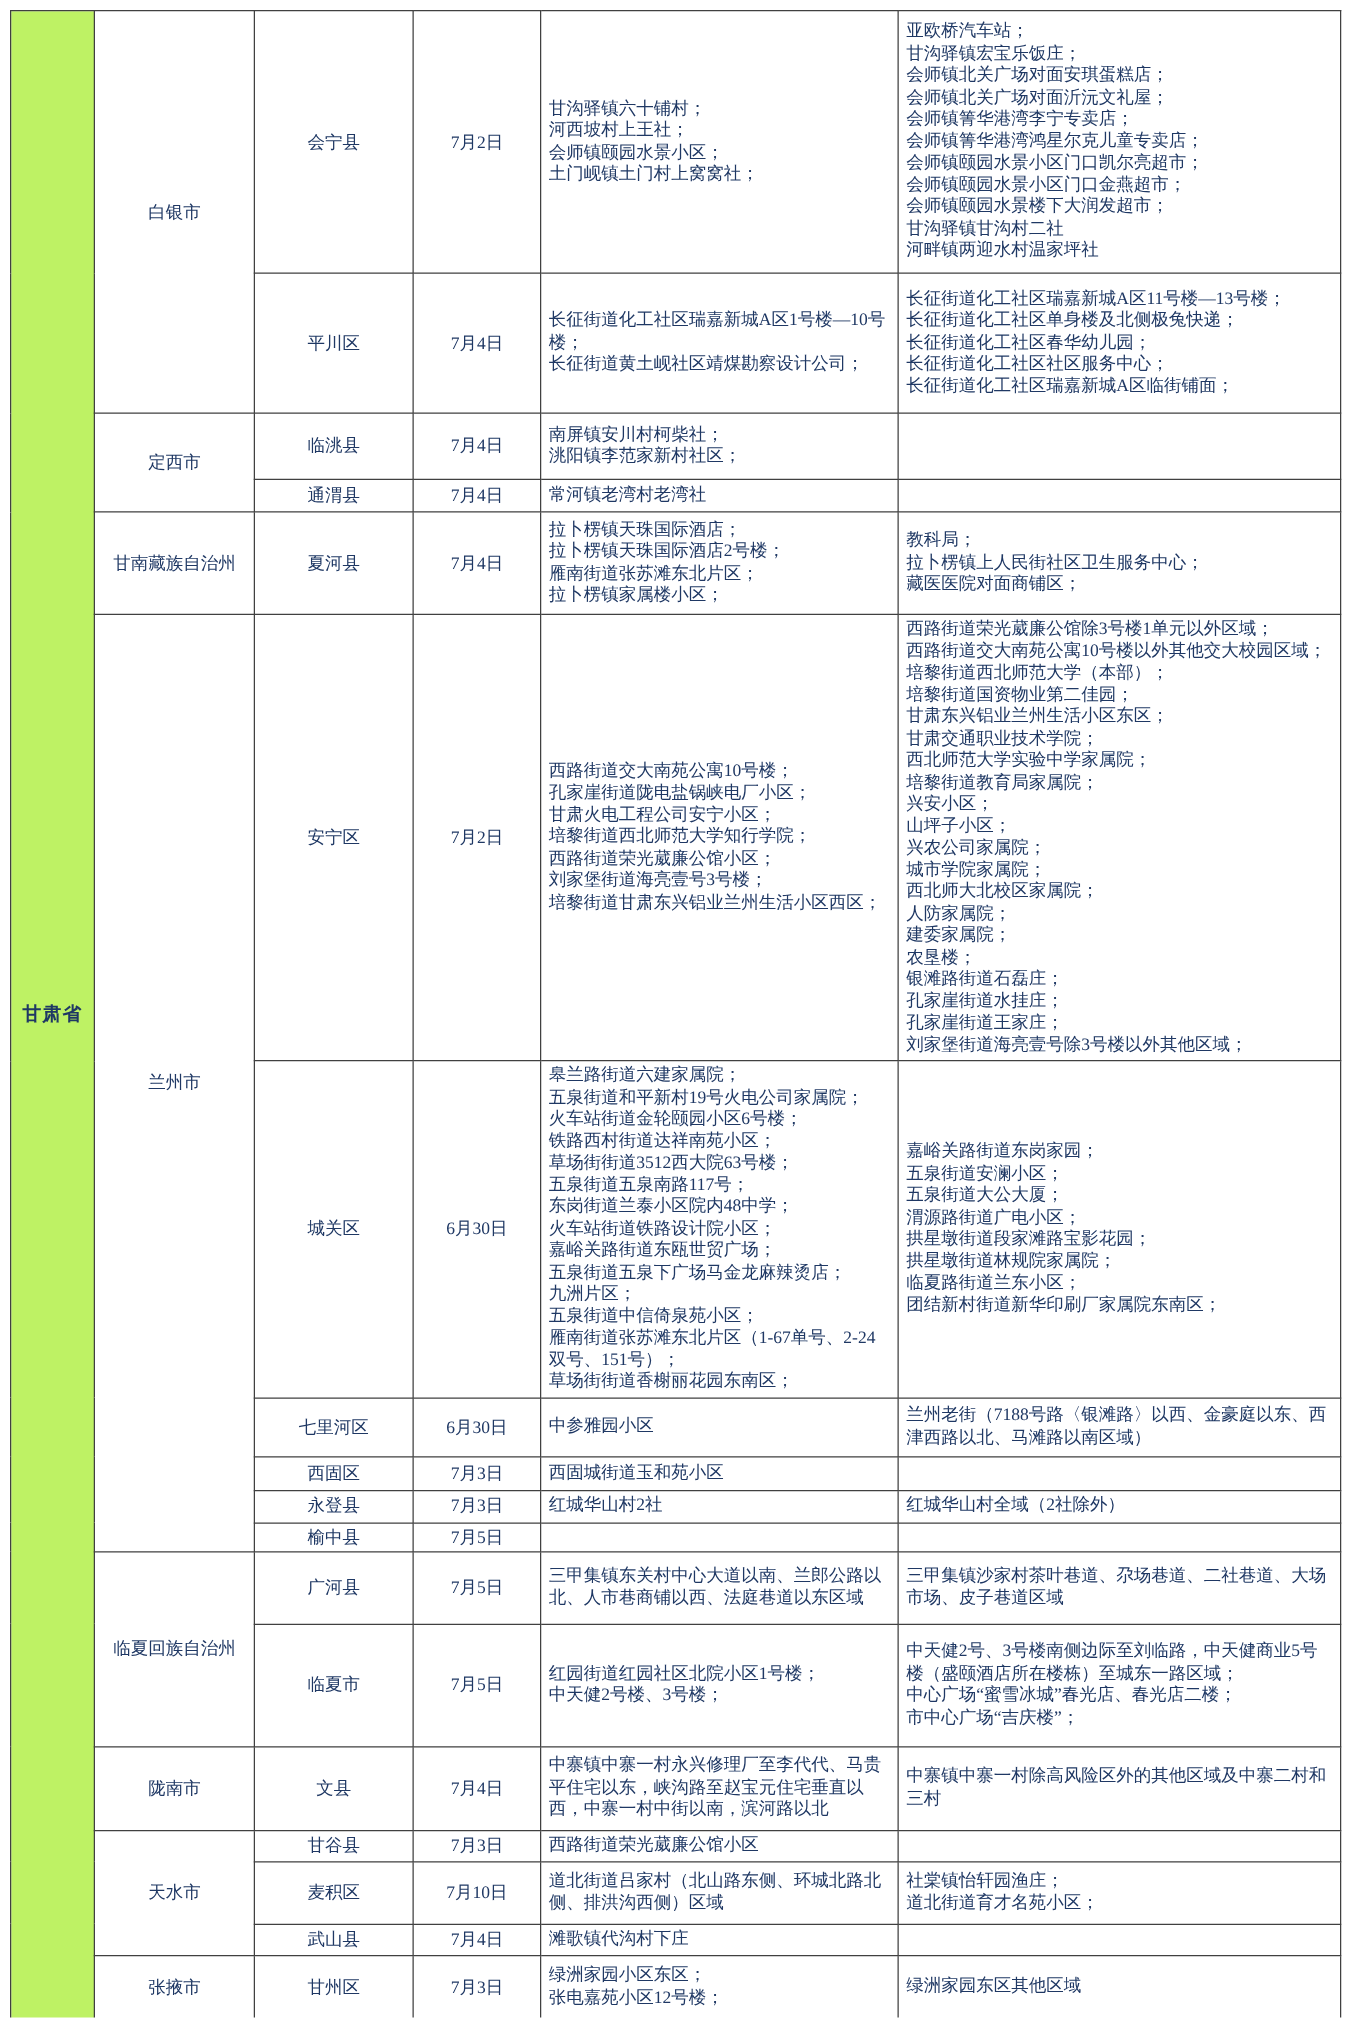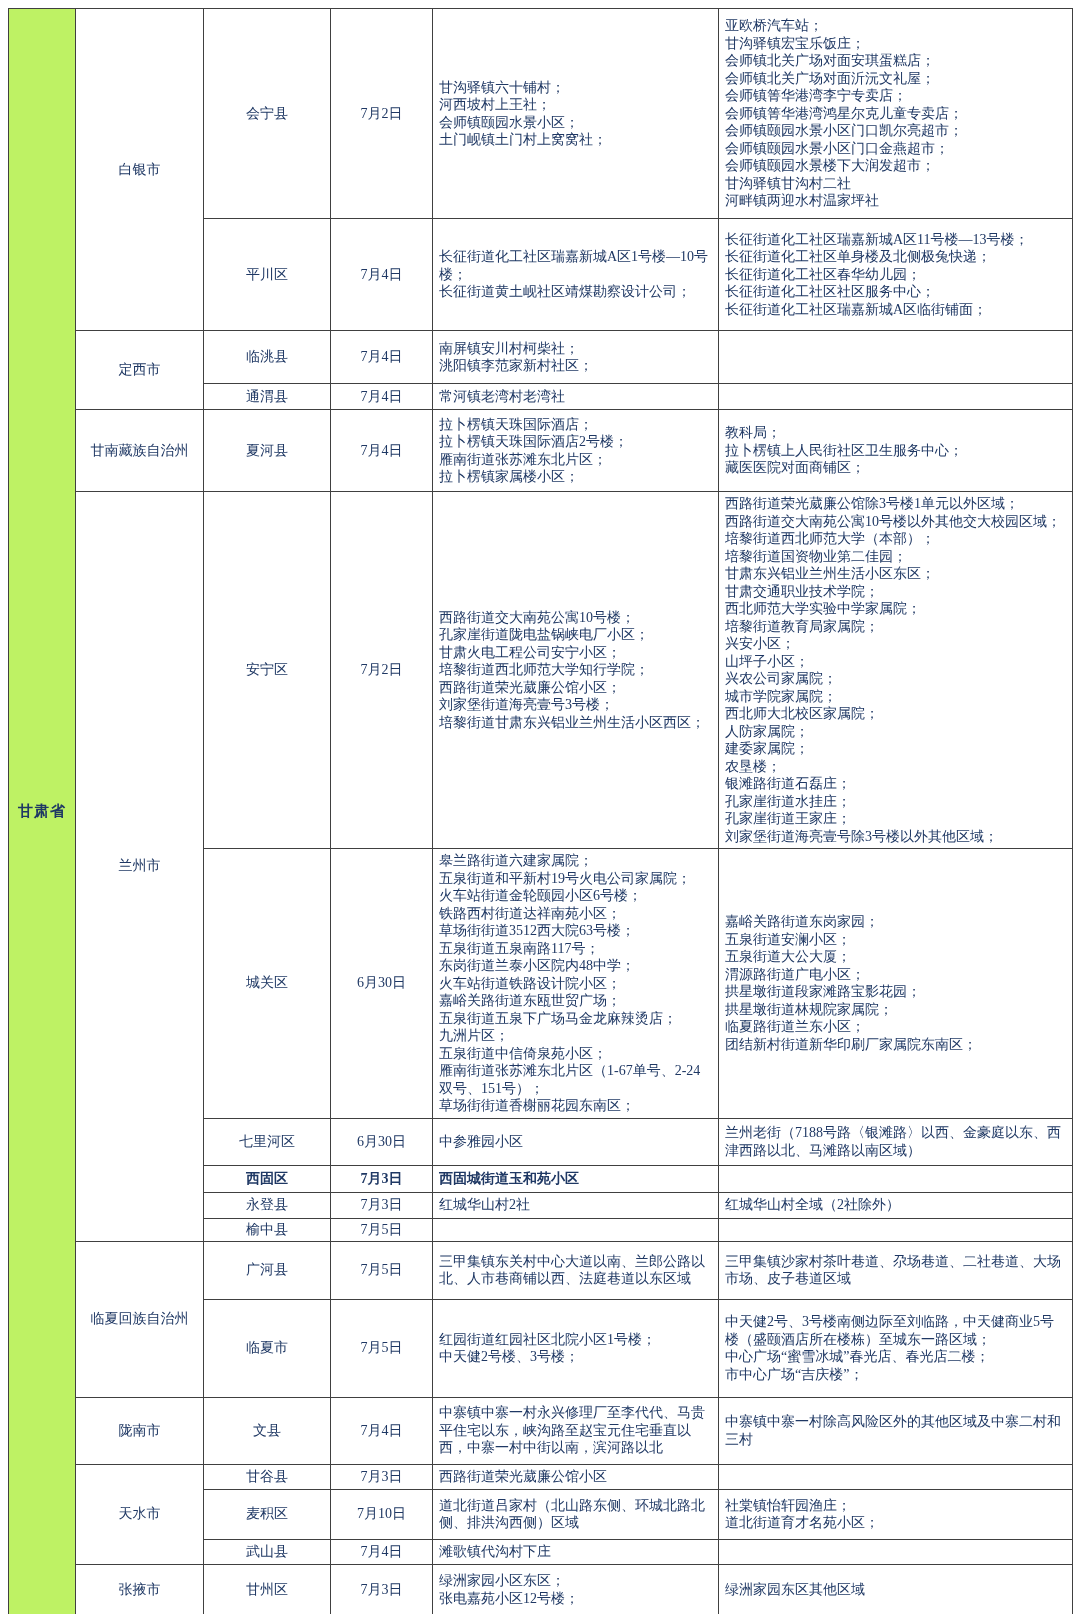--- a/index.html
+++ b/index.html
@@ -195,21 +195,21 @@
         <tr style="height: 47px;">
           <td class="c-center">七里河区</td>
           <td class="c-center">6月30日</td>
           <td class="c-list">
             <div>中参雅园小区</div>
           </td>
           <td class="c-list">
             <div>兰州老街（7188号路〈银滩路〉以西、金豪庭以东、西津西路以北、马滩路以南区域）</div>
           </td>
         </tr>
-        <tr style="height: 27px; font-weight: bold;">
+        <tr style="height: 27px;">
           <td class="c-center">西固区</td>
           <td class="c-center">7月3日</td>
           <td class="c-list">
             <div>西固城街道玉和苑小区</div>
           </td>
           <td class="c-list"></td>
         </tr>
         <tr style="height: 26px; margin-left: 16px;">
           <td class="c-center">永登县</td>
           <td class="c-center">7月3日</td>

